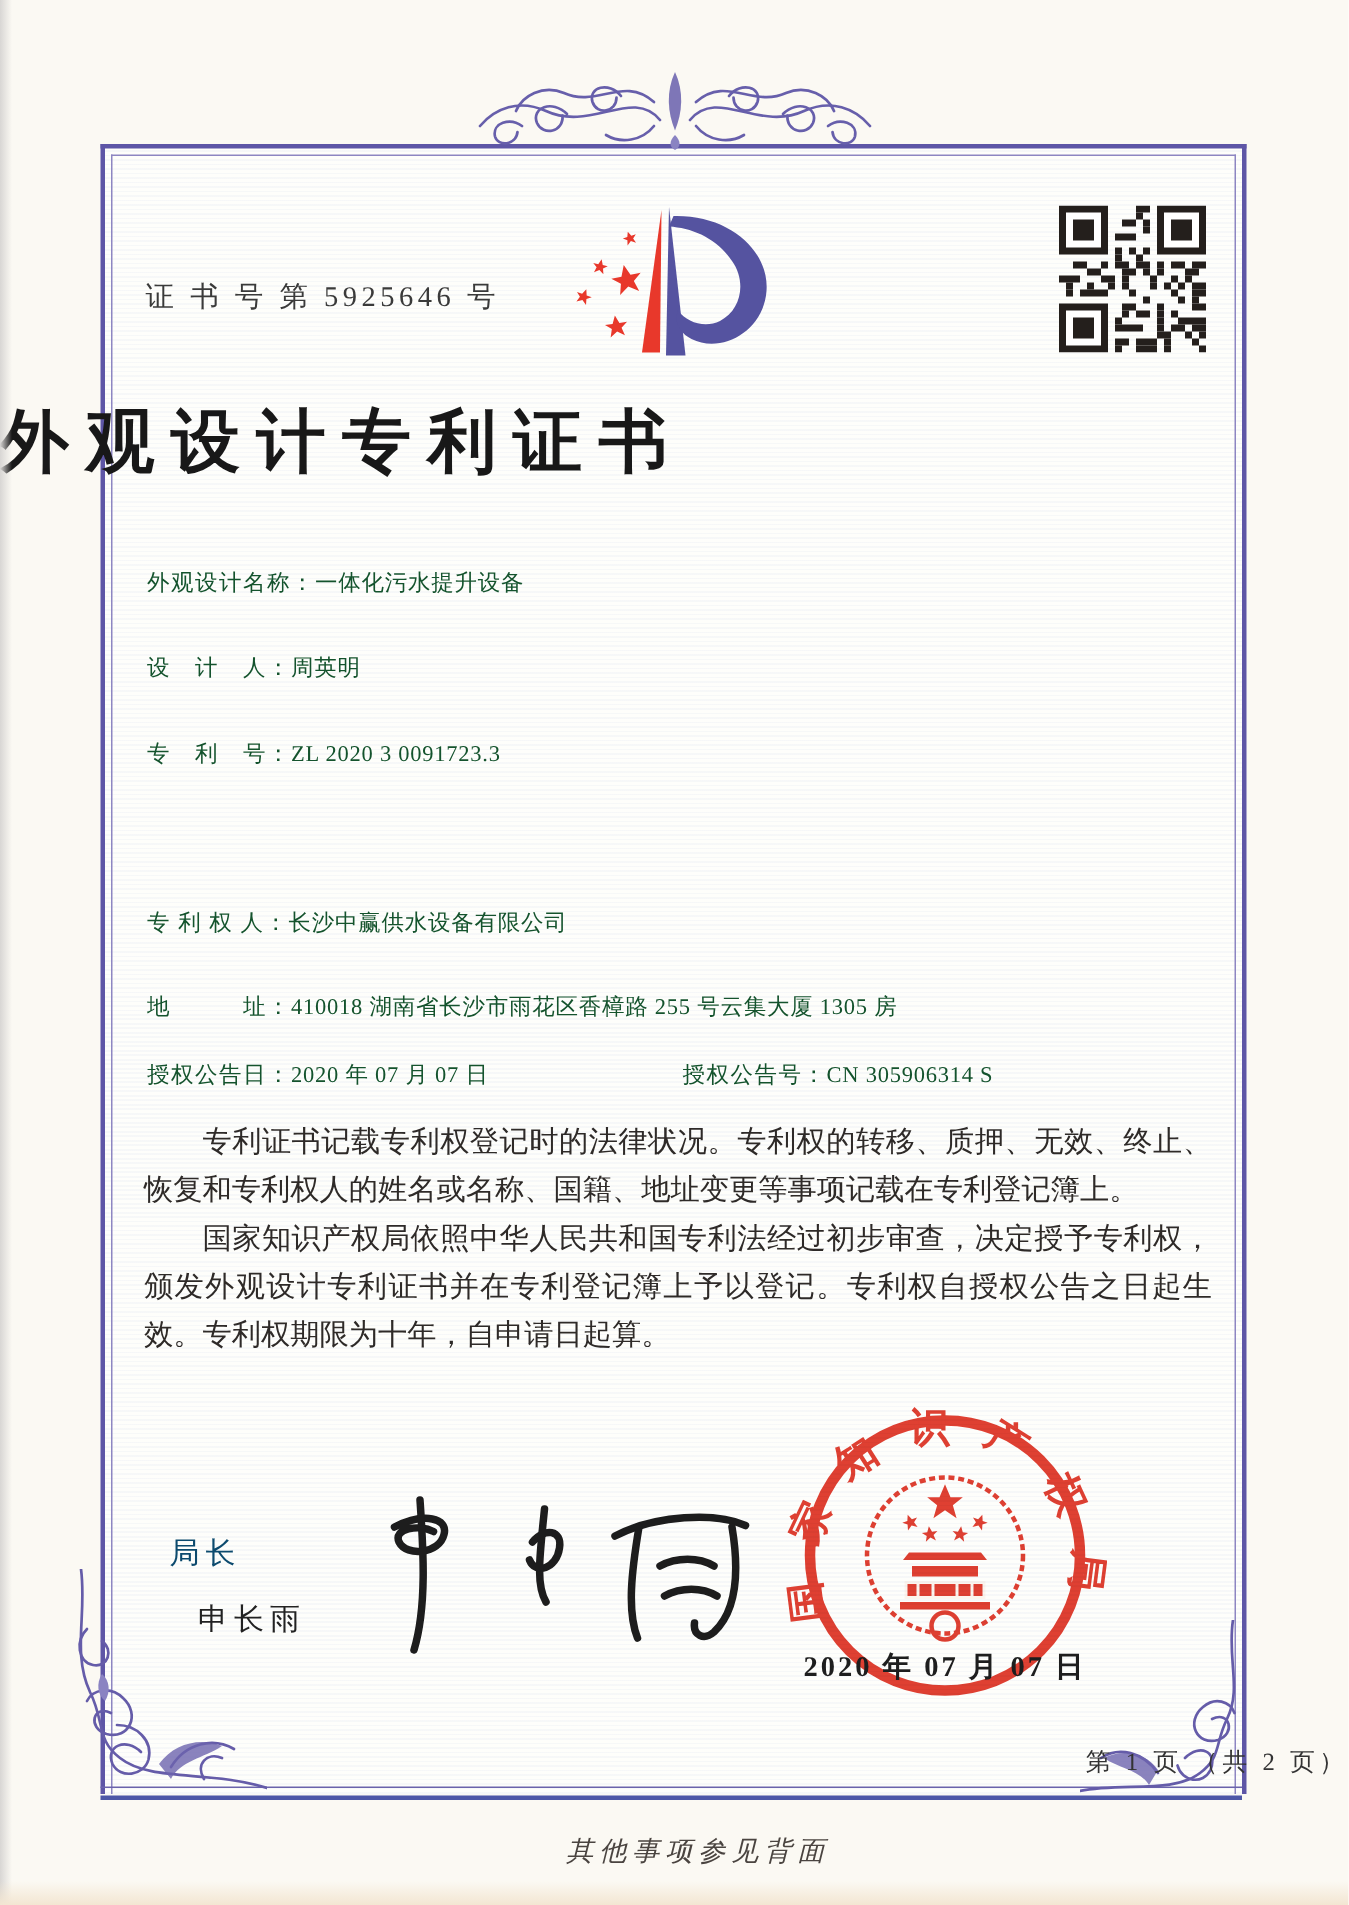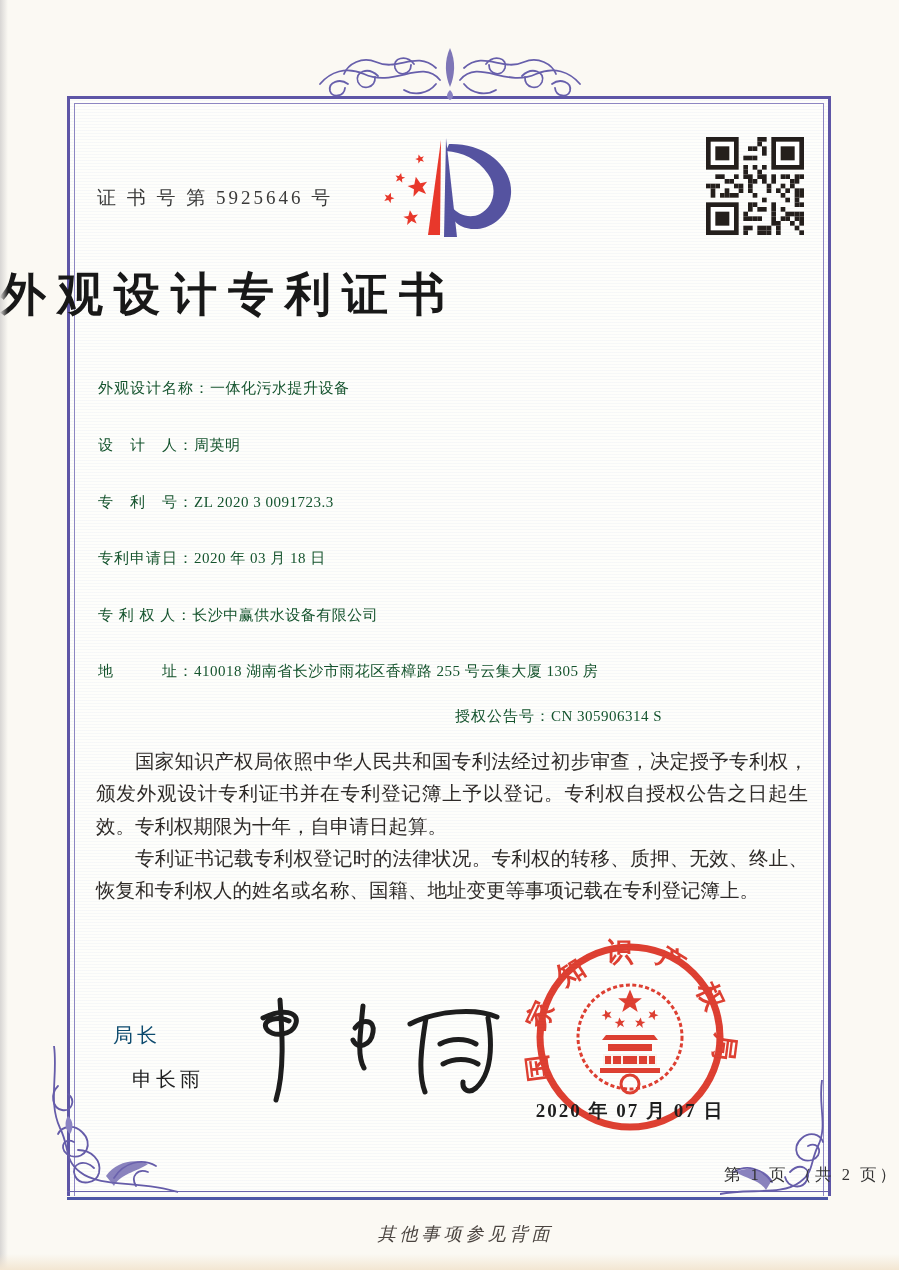--- a/index.html
+++ b/index.html
@@ -260,36 +260,36 @@
 
   <div class="field-row row-1">
     <span class="label">外观设计名称：</span><span class="value">一体化污水提升设备</span>
   </div>
   <div class="field-row row-2">
     <span class="label">设　计　人：</span><span class="value">周英明</span>
   </div>
   <div class="field-row row-3">
     <span class="label">专　利　号：</span><span class="value">ZL 2020 3 0091723.3</span>
   </div>
-  <div class="field-row row-4">
-    <span class="label">专利申请日：</span><span class="value">2020 年 03 月 18 日</span>
-  </div>
   <div class="field-row row-5">
     <span class="label">专 利 权 人：</span><span class="value">长沙中赢供水设备有限公司</span>
   </div>
   <div class="field-row row-6">
     <span class="label">地　　　址：</span><span class="value">410018 湖南省长沙市雨花区香樟路 255 号云集大厦 1305 房</span>
   </div>
+  <div class="field-row row-7">
+    <span class="label">授权公告日：</span><span class="value">2020 年 07 月 07 日</span>
+  </div>
   <div class="field-row row-7b">
     <span class="label">授权公告号：</span><span class="value">CN 305906314 S</span>
   </div>
 
   <div class="body-text">
+    <p>专利证书记载专利权登记时的法律状况。专利权的转移、质押、无效、终止、恢复和专利权人的姓名或名称、国籍、地址变更等事项记载在专利登记簿上。</p>
     <p>国家知识产权局依照中华人民共和国专利法经过初步审查，决定授予专利权，颁发外观设计专利证书并在专利登记簿上予以登记。专利权自授权公告之日起生效。专利权期限为十年，自申请日起算。</p>
-    <p>专利证书记载专利权登记时的法律状况。专利权的转移、质押、无效、终止、恢复和专利权人的姓名或名称、国籍、地址变更等事项记载在专利登记簿上。</p>
   </div>
 
   <div class="director">局长</div>
   <div class="director-name">申长雨</div>
 
   <svg class="signature" viewBox="0 0 300 120">
     <g stroke="#1d1d1d" stroke-width="5" fill="none" stroke-linecap="round" stroke-linejoin="round">
       <path d="M38,28 C58,18 74,22 71,33 C68,46 46,48 41,38 C37,29 54,26 64,31"></path>
       <path d="M55,10 C57,40 60,80 51,110"></path>
       <path d="M130,38 C138,28 150,30 148,42 C146,56 132,60 128,50"></path>

